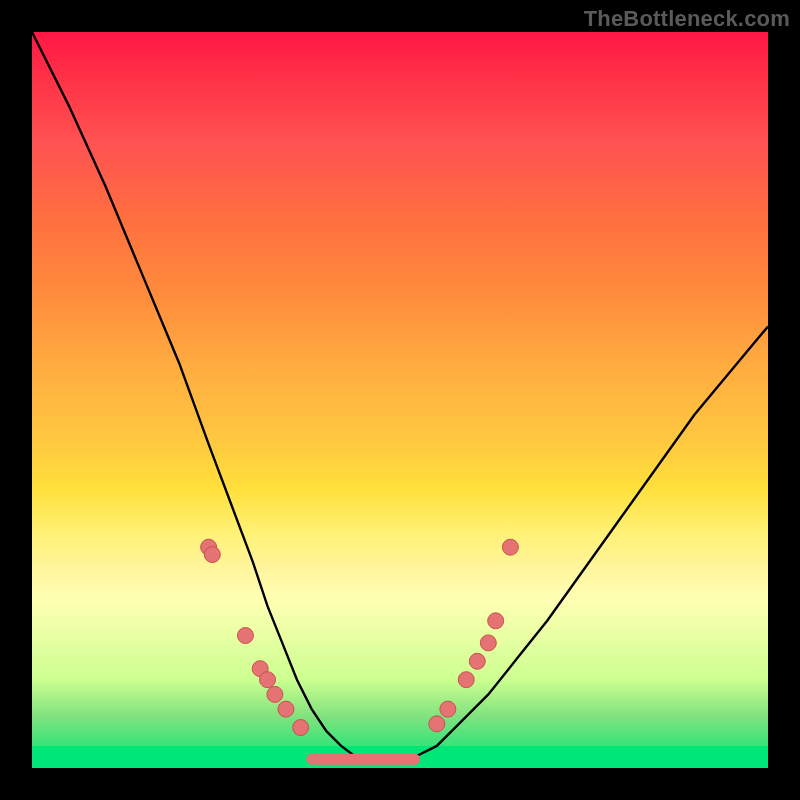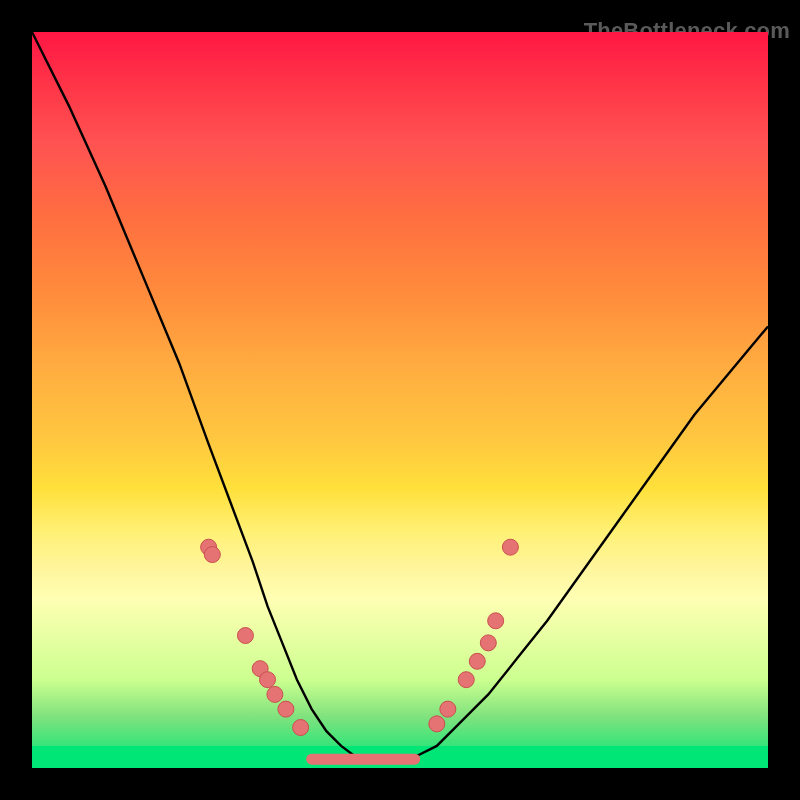--- a/index.html
+++ b/index.html
@@ -35,21 +35,20 @@
   }
   .watermark {
     position: absolute;
     top: 6px;
     right: 10px;
     font-family: Arial, Helvetica, sans-serif;
     font-size: 22px;
     font-weight: bold;
     color: #5a5a5a;
     letter-spacing: 0.2px;
-    margin-top: 12px;
   }
   svg.curve {
     position: absolute;
     left: 0; top: 0;
     width: 736px; height: 736px;
     overflow: visible;
   }
   .bottom-band {
     position: absolute;
     left: 0;

